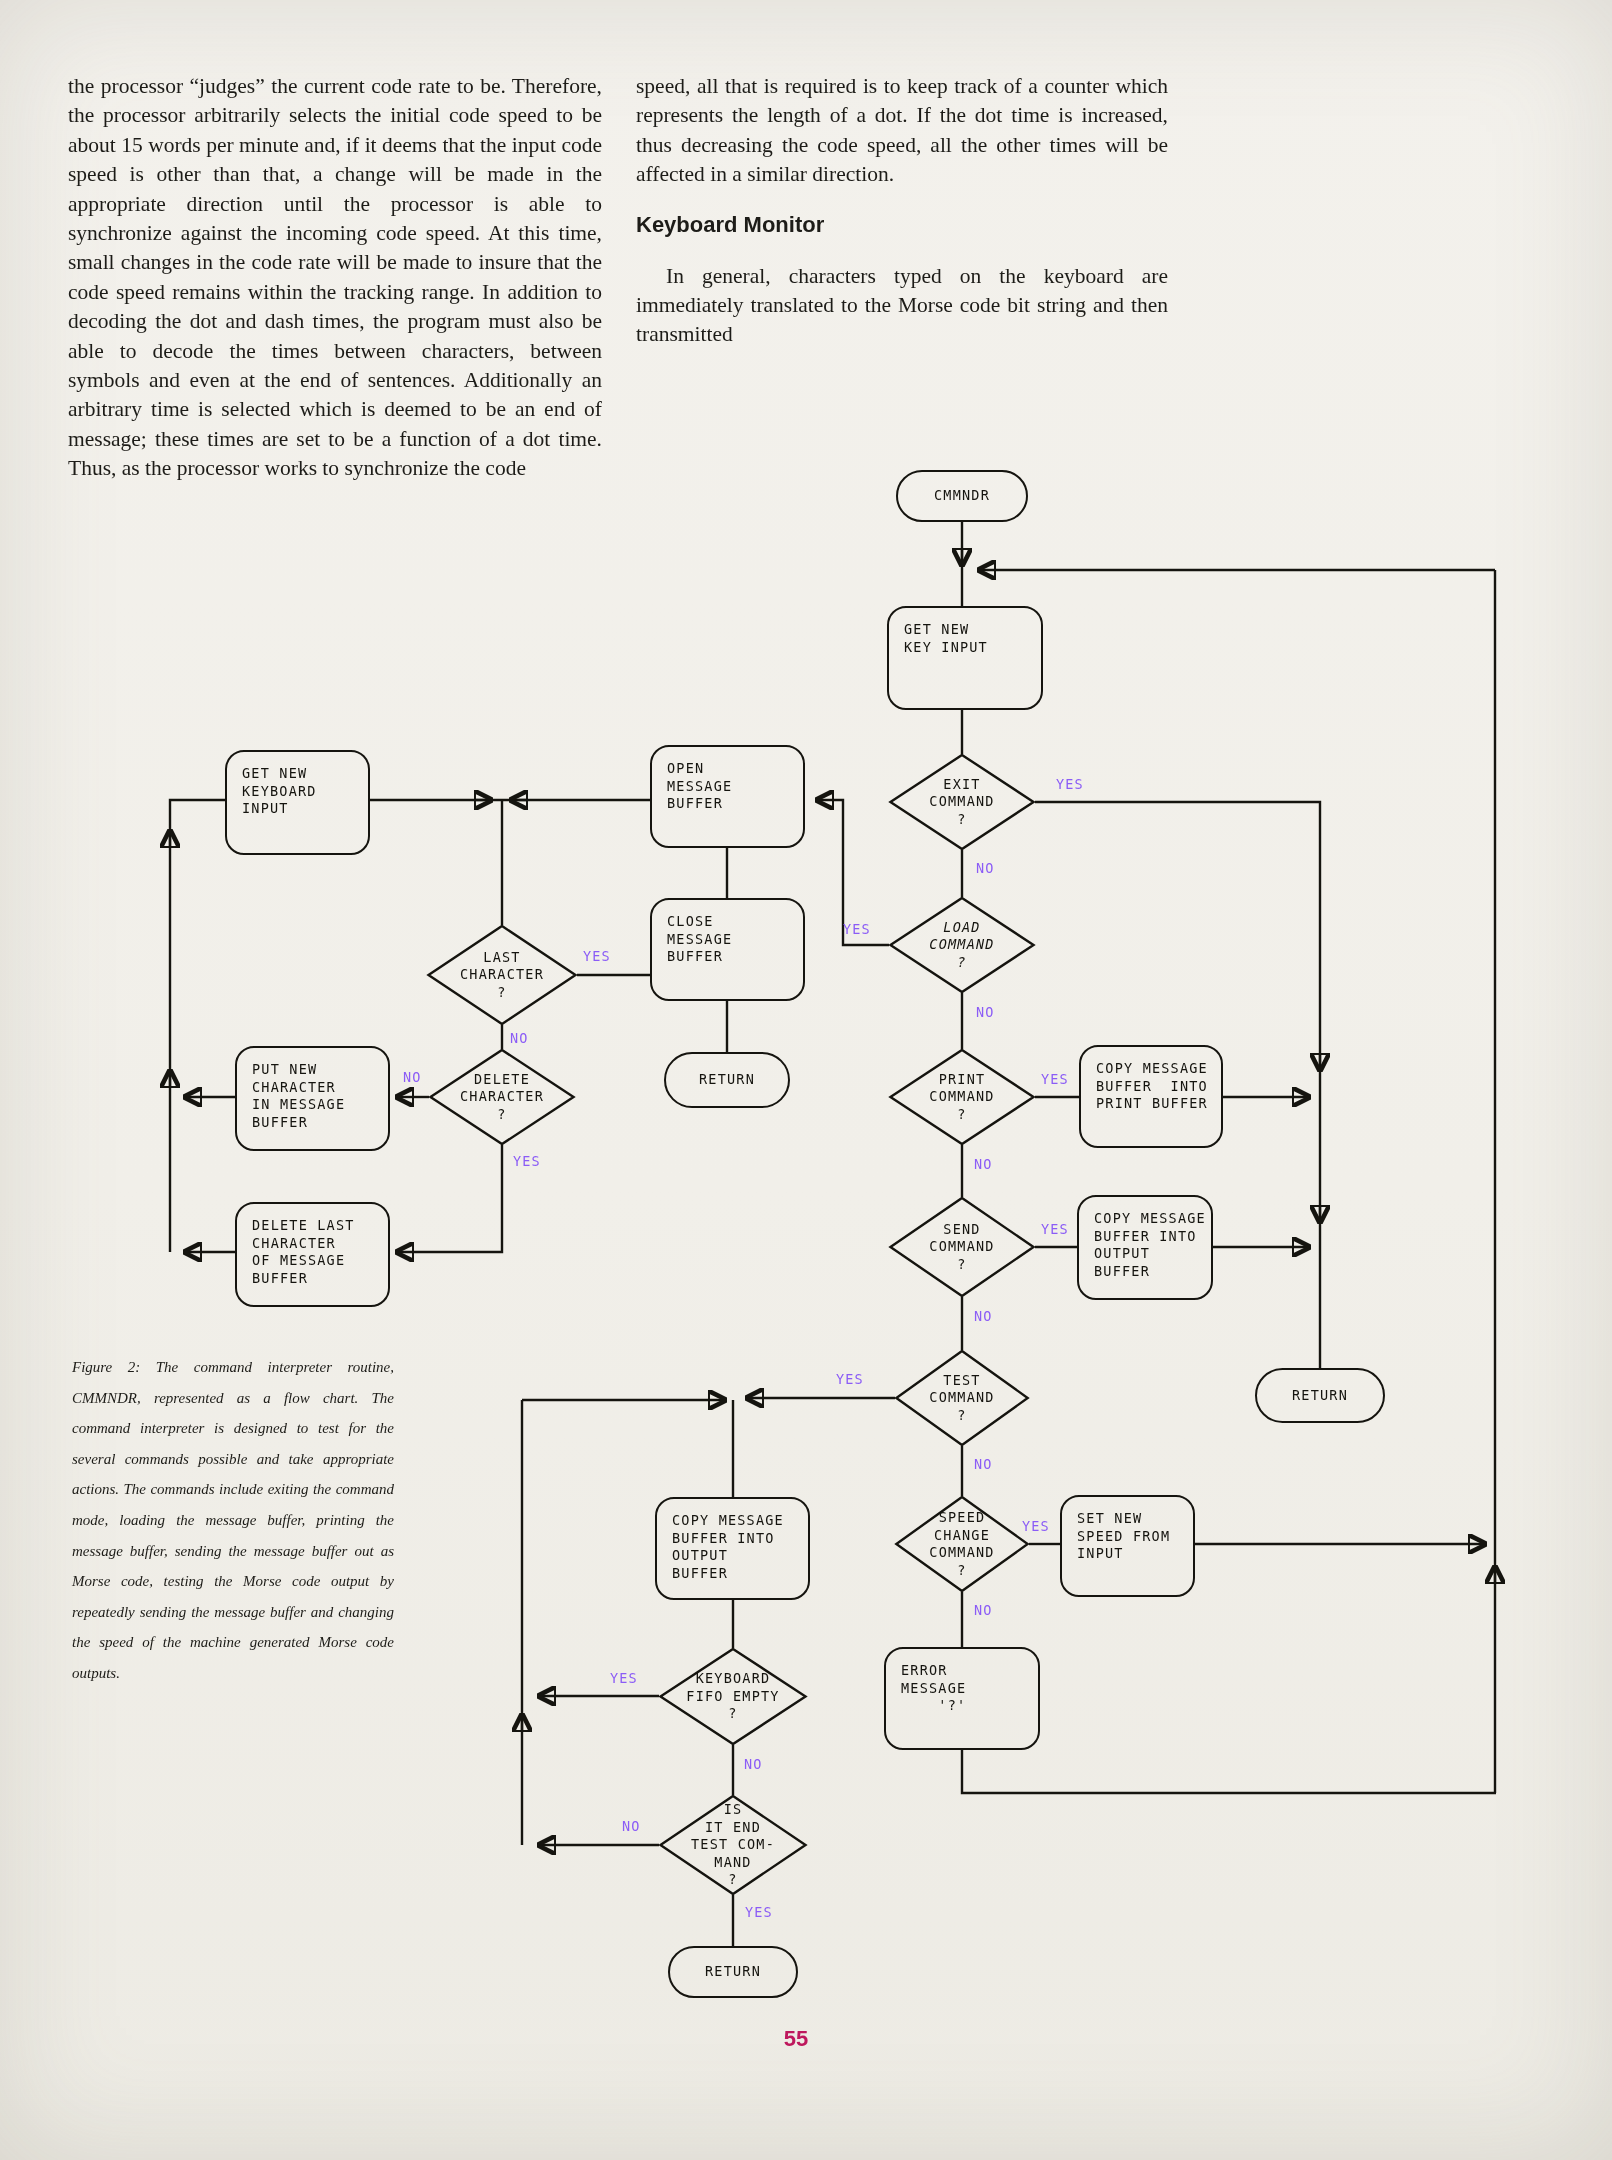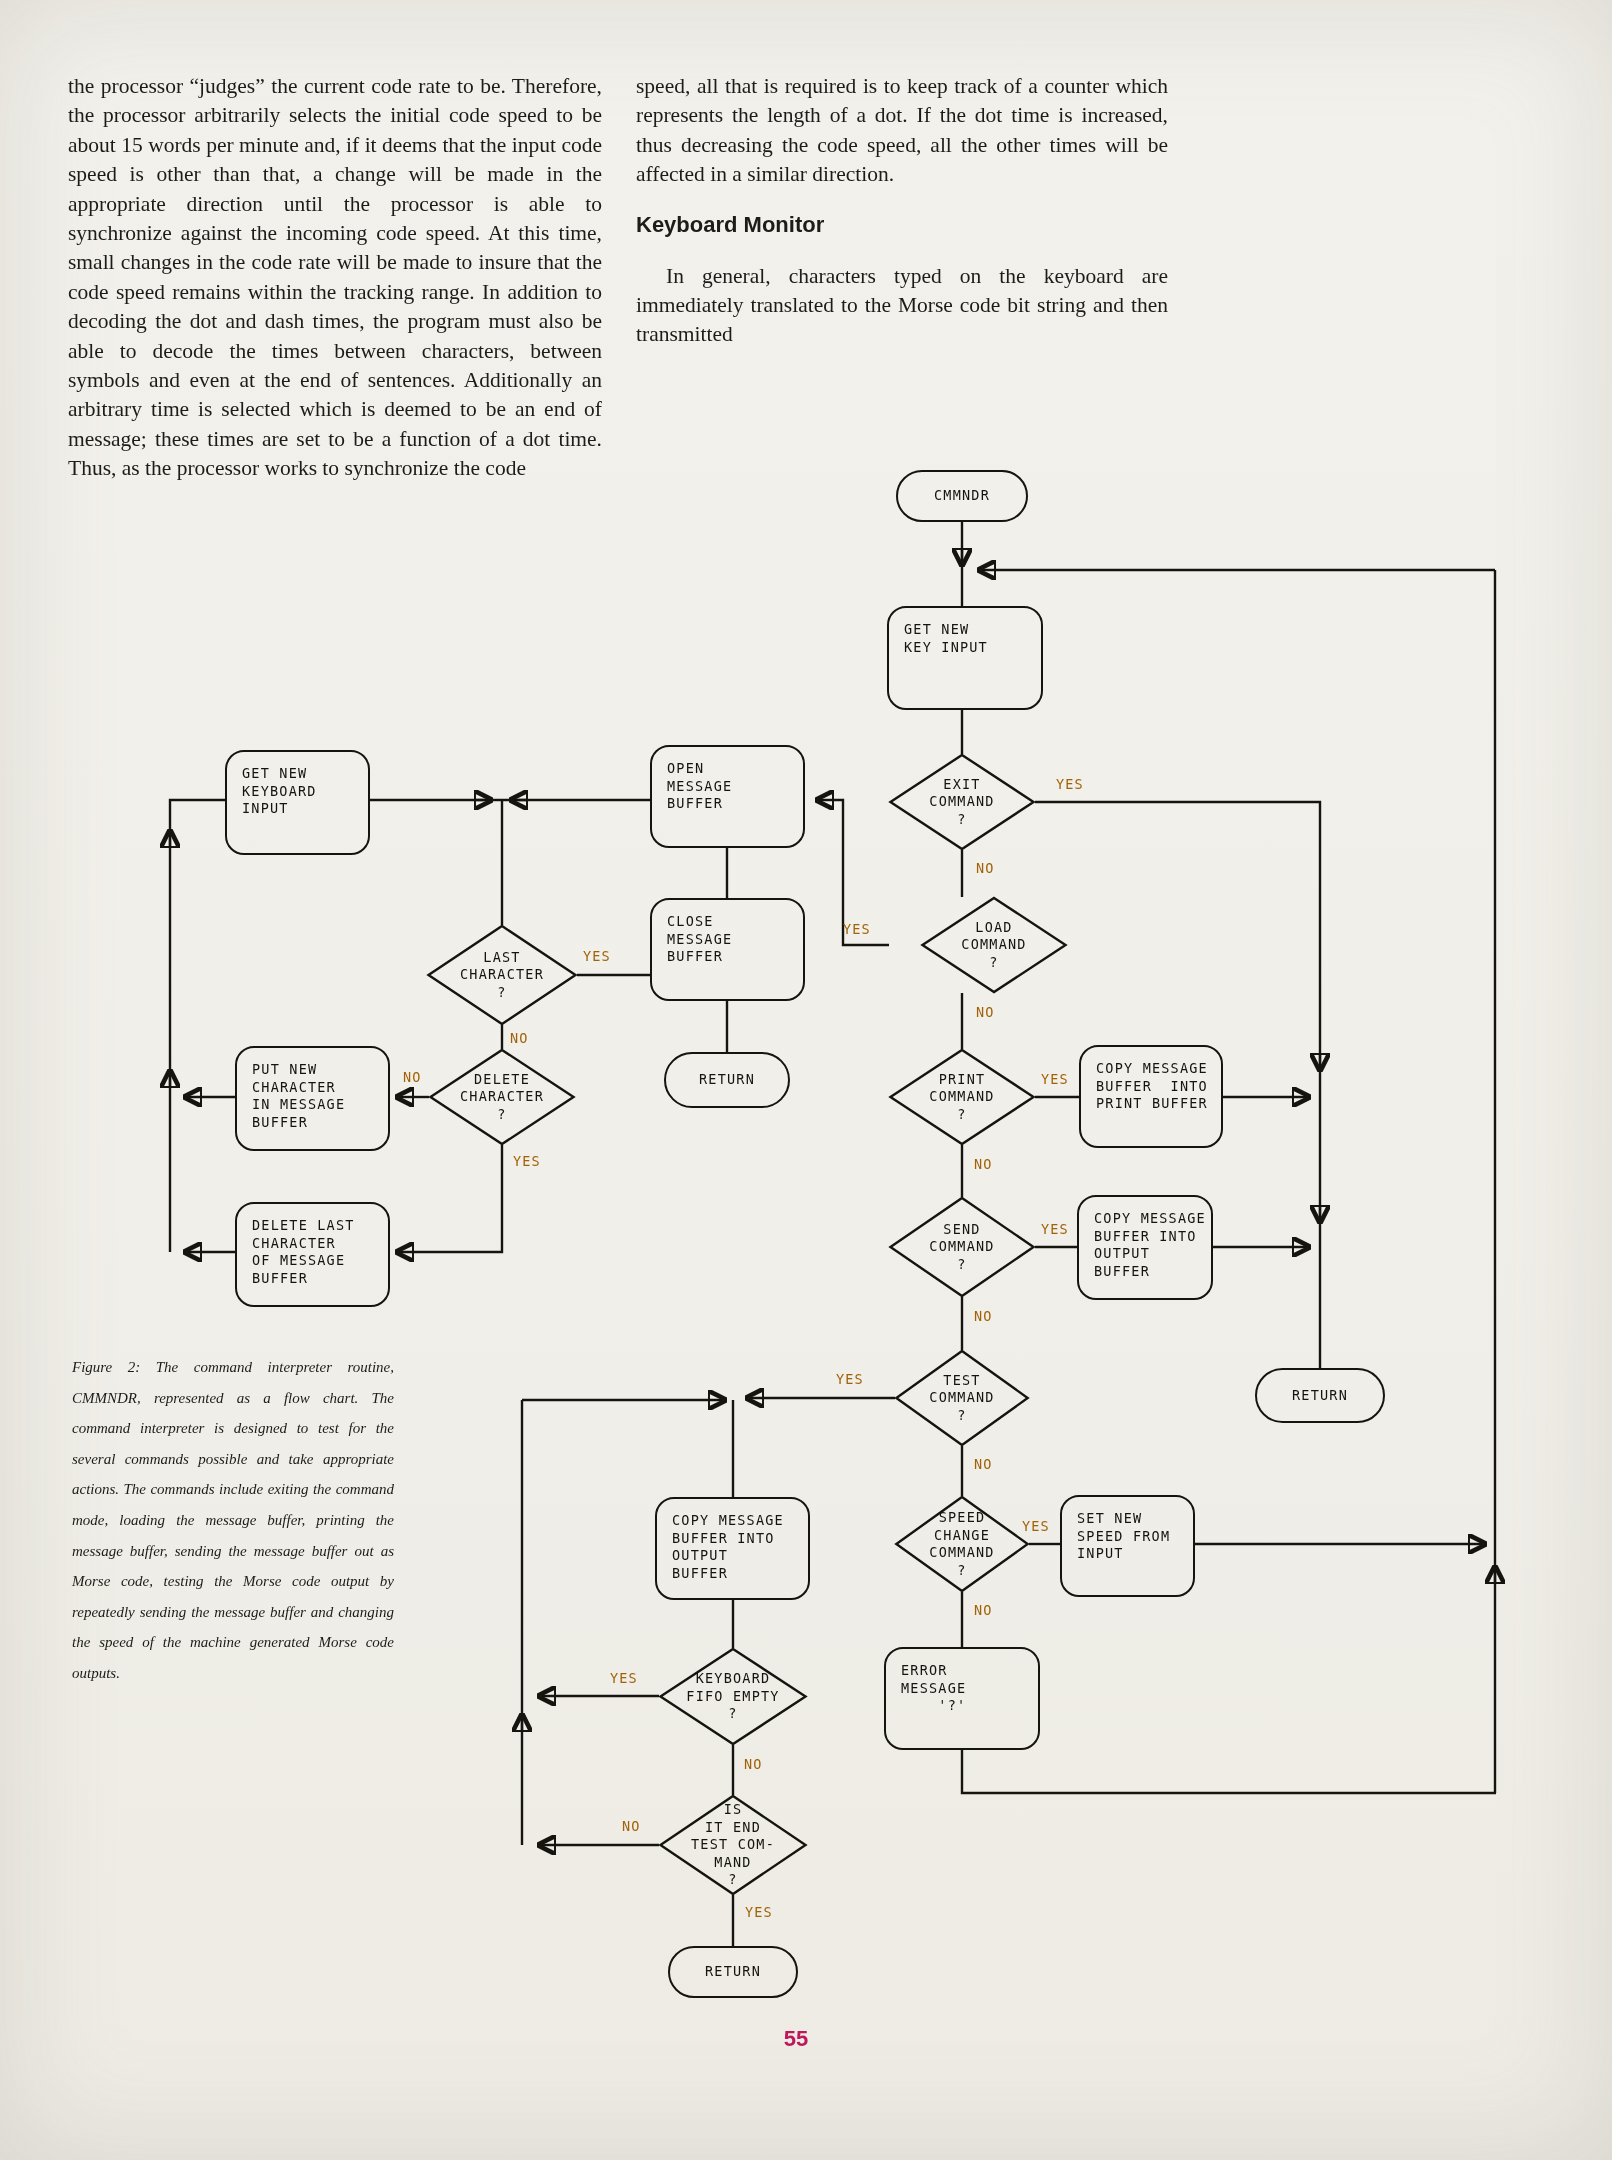--- a/index.html
+++ b/index.html
@@ -40,21 +40,21 @@
     font-family:"DejaVu Sans Mono",monospace;font-size:13.5px;line-height:17.5px;
     letter-spacing:1.2px;white-space:pre;color:#15140f;
   }
   .box .ntext{padding:13px 2px 0 15px;}
   .diamond .ntext,.oval .ntext{
     position:absolute;inset:0;display:flex;align-items:center;justify-content:center;
     text-align:center;padding:0;
   }
   .elabel{
     position:absolute;font-family:"DejaVu Sans Mono",monospace;
-    font-size:13.5px;letter-spacing:1.1px;color:#a16207;white-space:pre;
+    font-size:13.5px;letter-spacing:1.1px;color:#8b5cf6;white-space:pre;
   }
   #page-number{
     position:absolute;left:766px;top:2026px;width:60px;text-align:center;
     font-family:"Liberation Sans",sans-serif;font-weight:bold;font-size:22px;color:#be185d;
   }
 </style>
 </head>
 <body>
 
 <div class="col" id="col1">the processor “judges” the current code rate to be. Therefore, the processor arbitrarily selects the initial code speed to be about 15 words per minute and, if it deems that the input code speed is other than that, a change will be made in the appropriate direction until the processor is able to synchronize against the incoming code speed. At this time, small changes in the code rate will be made to insure that the code speed remains within the tracking range. In addition to decoding the dot and dash times, the program must also be able to decode the times between characters, between symbols and even at the end of sentences. Additionally an arbitrary time is selected which is deemed to be an end of message; these times are set to be a function of a dot time. Thus, as the processor works to synchronize the code</div>
@@ -157,21 +157,21 @@
 KEY INPUT</div>
       </div>
       <div class="node diamond" style="left: 889px; top: 754px; width: 146px; height: 96px;">
         <svg viewBox="0 0 100 100" preserveAspectRatio="none">
           <polygon points="50,1 99,50 50,99 1,50"></polygon>
         </svg>
         <div class="ntext">EXIT
 COMMAND
 ?</div>
       </div>
-      <div class="node diamond" style="left: 921px; top: 897px; width: 146px; height: 96px;">
+      <div class="node diamond" style="left: 889px; top: 897px; width: 146px; height: 96px; font-style: italic;">
         <svg viewBox="0 0 100 100" preserveAspectRatio="none">
           <polygon points="50,1 99,50 50,99 1,50"></polygon>
         </svg>
         <div class="ntext">LOAD
 COMMAND
 ?</div>
       </div>
       <div class="node diamond" style="left: 889px; top: 1049px; width: 146px; height: 96px;">
         <svg viewBox="0 0 100 100" preserveAspectRatio="none">
           <polygon points="50,1 99,50 50,99 1,50"></polygon>

